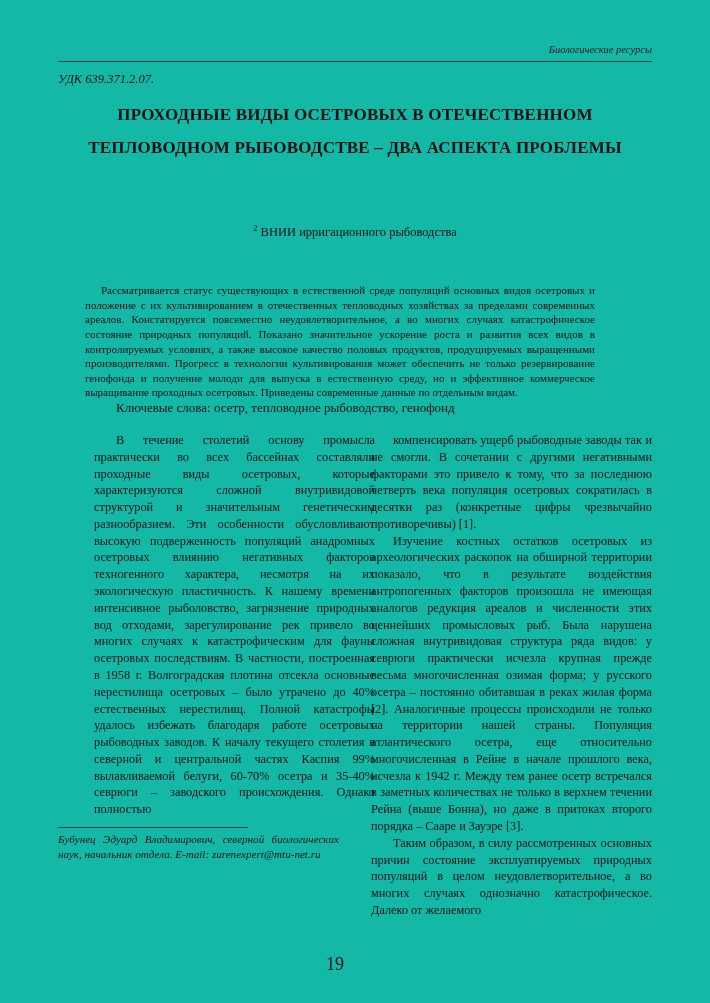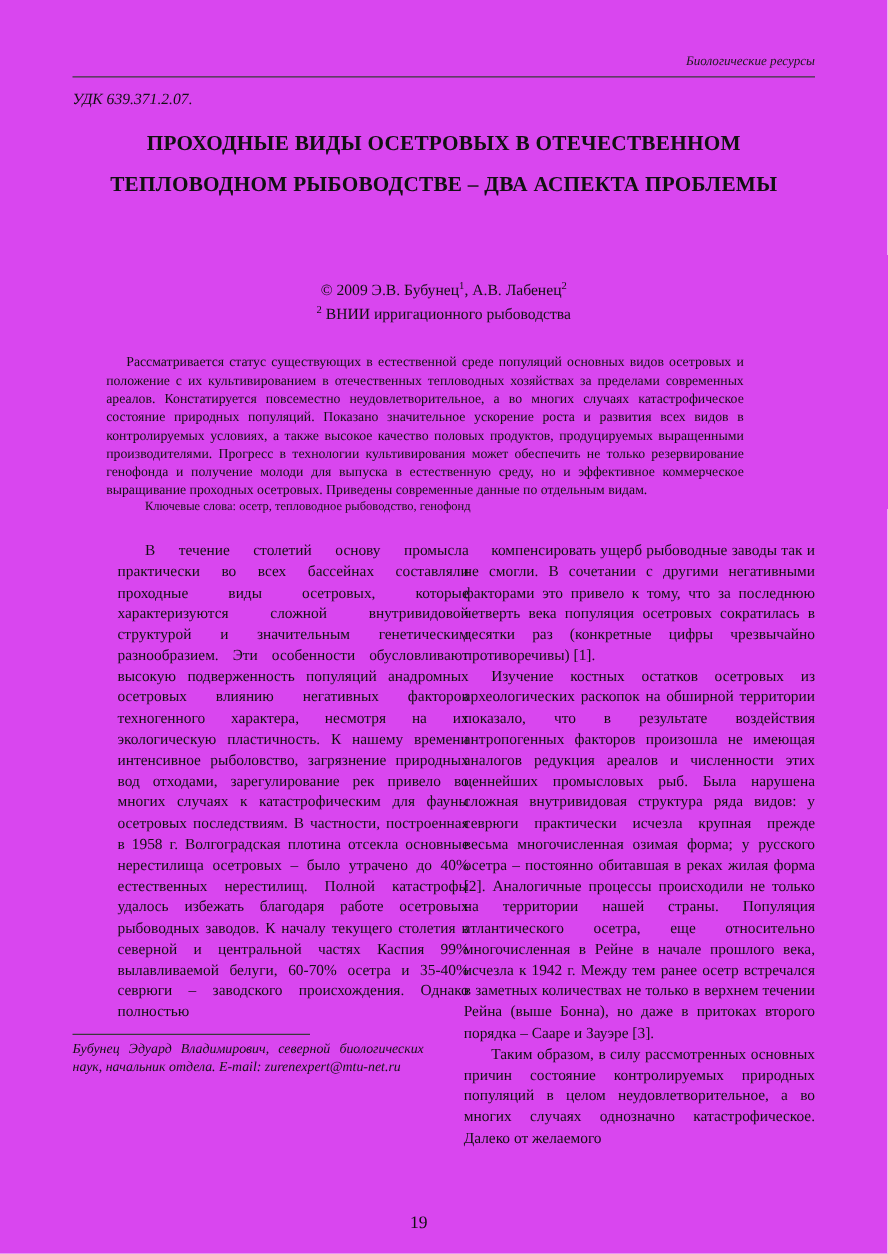--- a/index.html
+++ b/index.html
@@ -4,21 +4,21 @@
 <style>
   html, body {
     margin: 0;
     padding: 0;
     background: #ffffff;
   }
   .page {
     position: relative;
     width: 710px;
     height: 1003px;
-    background: #d946ef;
+    background: #14b8a6;
     font-family: "Liberation Serif", serif;
     color: #111111;
     box-sizing: border-box;
     overflow: hidden;
   }
   .header-running {
     position: absolute;
     top: 44px;
     right: 58px;
     font-family: "Liberation Serif", serif;
@@ -76,21 +76,21 @@
     font-size: 11px;
     line-height: 1.33;
     text-align: justify;
     text-indent: 16px;
   }
   .keywords {
     position: absolute;
     top: 399px;
     left: 100px;
     width: 510px;
-    font-size: 10px;
+    font-size: 13px;
     line-height: 1.33;
     text-align: justify;
     text-indent: 16px;
   }
   .col {
     position: absolute;
     top: 432px;
     width: 281px;
     font-size: 12.3px;
     line-height: 1.365;
@@ -116,60 +116,57 @@
     top: 832px;
     width: 281px;
     font-size: 11.1px;
     font-style: italic;
     line-height: 1.33;
     text-align: justify;
   }
   .footnote p { margin: 0; }
   .page-number {
     position: absolute;
-    bottom: 16px;
+    bottom: 28px;
     left: 0;
     width: 670px;
     text-align: center;
-    font-size: 14px;
+    font-size: 18px;
   }
 </style>
 </head>
 <body>
 
 <div class="page">
 
   <div class="header-running">Биологические ресурсы</div>
   <div class="header-rule"></div>
 
   <div class="udc">УДК 639.371.2.07.</div>
 
   <div class="title">ПРОХОДНЫЕ ВИДЫ ОСЕТРОВЫХ В ОТЕЧЕСТВЕННОМ ТЕПЛОВОДНОМ РЫБОВОДСТВЕ – ДВА АСПЕКТА ПРОБЛЕМЫ</div>
 
   <div class="authors">
-    <div>
-      <span>© 2009  Э.В. Бубунец</span><sup>1</sup><span>, А.В. Лабенец</span><sup>2</sup>
-    </div>
     <div class="affil">
       <sup>2</sup><span> ВНИИ ирригационного рыбоводства</span>
     </div>
   </div>
 
   <div class="abstract">Рассматривается статус существующих в естественной среде популяций основных видов осетровых и положение с их культивированием в отечественных тепловодных хозяйствах за пределами современных ареалов. Констатируется повсеместно неудовлетворительное, а во многих случаях катастрофическое состояние природных популяций. Показано значительное ускорение роста и развития всех видов в контролируемых условиях, а также высокое качество половых продуктов, продуцируемых выращенными производителями. Прогресс в технологии культивирования может обеспечить не только резервирование генофонда и получение молоди для выпуска в естественную среду, но и эффективное коммерческое выращивание проходных осетровых. Приведены современные данные по отдельным видам.</div>
 
   <div class="keywords">Ключевые слова: осетр, тепловодное рыбоводство, генофонд</div>
 
   <div class="col col-left">
     <p>В течение столетий основу промысла практически во всех бассейнах составляли проходные виды осетровых, которые характеризуются  сложной внутривидовой структурой и значительным генетическим разнообразием. Эти особенности обусловливают высокую подверженность популяций анадромных осетровых влиянию негативных факторов техногенного характера, несмотря на их экологическую пластичность. К нашему времени интенсивное рыболовство, загрязнение природных вод отходами, зарегулирование рек привело во многих случаях к катастрофическим для фауны осетровых последствиям. В частности, построенная в 1958 г. Волгоградская плотина отсекла основные нерестилища осетровых – было утрачено до 40% естественных нерестилищ. Полной катастрофы удалось избежать благодаря работе осетровых рыбоводных заводов. К началу текущего столетия в северной и центральной частях Каспия 99% вылавливаемой белуги, 60-70% осетра и 35-40% севрюги – заводского происхождения. Однако полностью</p>
   </div>
 
   <div class="col col-right">
     <p>компенсировать ущерб рыбоводные заводы так и не смогли. В сочетании с другими негативными факторами это привело к тому, что за последнюю четверть века популяция осетровых сократилась в десятки раз (конкретные цифры чрезвычайно противоречивы) [1].</p>
     <p>Изучение костных остатков осетровых из археологических раскопок на обширной территории показало, что в результате воздействия антропогенных факторов произошла не имеющая аналогов редукция ареалов и численности этих ценнейших промысловых рыб. Была нарушена сложная внутривидовая структура ряда видов: у севрюги практически исчезла крупная прежде весьма многочисленная озимая форма; у русского осетра – постоянно обитавшая в реках жилая форма [2]. Аналогичные процессы происходили не только на территории нашей страны. Популяция атлантического осетра, еще относительно многочисленная в Рейне в начале прошлого века, исчезла к 1942 г. Между тем ранее осетр встречался в заметных количествах не только в верхнем течении Рейна (выше Бонна), но даже в притоках второго порядка – Сааре и Зауэре [3].</p>
-    <p>Таким образом, в силу рассмотренных основных причин состояние контролируемых природных популяций в целом неудовлетворительное, а во многих случаях однозначно катастрофическое. Далеко от желаемого</p>
+    <p>Таким образом, в силу рассмотренных основных причин состояние эксплуатируемых природных популяций в целом неудовлетворительное, а во многих случаях однозначно катастрофическое. Далеко от желаемого</p>
   </div>
 
   <div class="footnote-rule"></div>
   <div class="footnote">
     <p>Бубунец Эдуард Владимирович, северной биологических наук, начальник отдела. E-mail: zurenexpert@mtu-net.ru</p>
   </div>
 
   <div class="page-number">19</div>
 
 </div>

